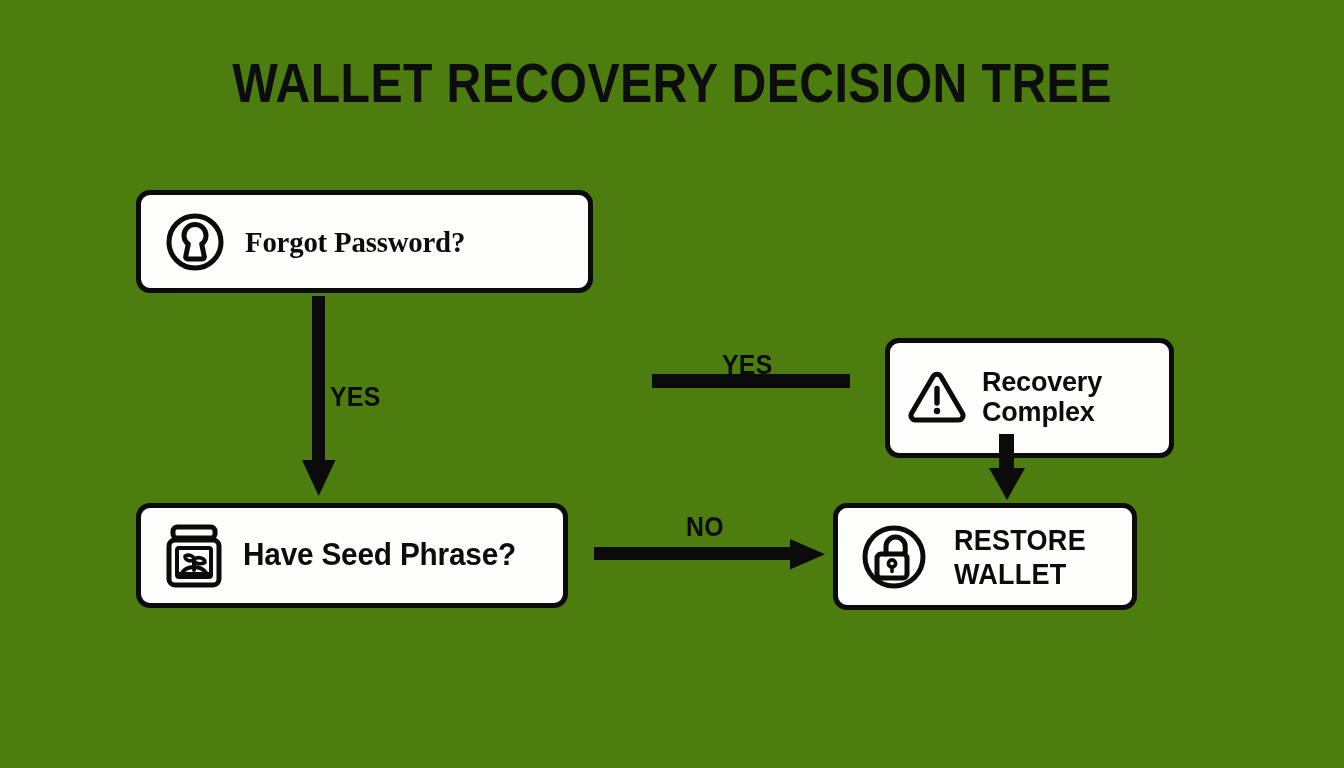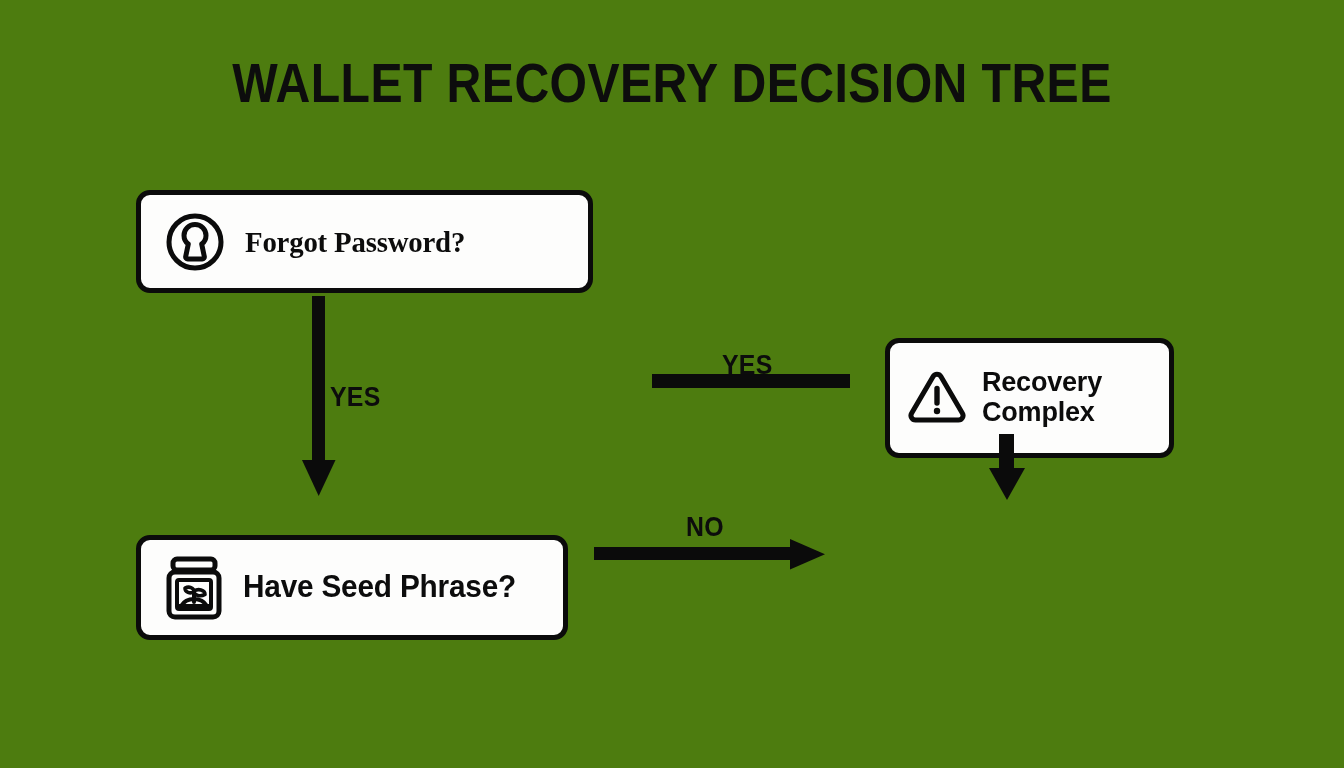--- a/index.html
+++ b/index.html
@@ -74,21 +74,20 @@
     transform-origin: left center;
   }
 
   
   #node-seed-phrase {
     left: 136px;
     top: 503px;
     width: 432px;
     height: 105px;
     padding-left: 22px;
-    margin-top: 32px;
   }
   #node-seed-phrase .label {
     font-size: 31px;
     letter-spacing: -0.2px;
     transform: scaleX(0.96);
     transform-origin: left center;
   }
 
   
   #node-recovery-complex {
@@ -240,20 +239,36 @@
       <svg width="62" height="58" viewBox="0 0 62 58" aria-hidden="true">
         <path d="M27.1 7.5 5.6 44.2c-1.8 3 .4 6.8 3.9 6.8h43c3.5 0 5.7-3.8 3.9-6.8L34.9 7.5c-1.8-3-6.1-3-7.8 0z" fill="none" stroke="#0b0b0b" stroke-width="5" stroke-linejoin="round"></path>
         <path d="M31 19.5v14.5" fill="none" stroke="#0b0b0b" stroke-width="5.4" stroke-linecap="round"></path>
         <circle cx="31" cy="42" r="3.2" fill="#0b0b0b"></circle>
       </svg>
     </span>
     <span class="label">Recovery
 Complex</span>
   </div>
 
+  <div class="node" id="node-restore-wallet">
+    <span class="icon-wrap">
+      <svg width="72" height="72" viewBox="0 0 72 72" aria-hidden="true">
+        <circle cx="36" cy="36" r="29" fill="none" stroke="#0b0b0b" stroke-width="5"></circle>
+
+        <path d="M28 33V25.5c0-5.2 4.3-9.4 9.6-9.4s9.6 4.2 9.6 9.4v5.6" fill="none" stroke="#0b0b0b" stroke-width="5" stroke-linecap="round"></path>
+
+        <rect x="19" y="33" width="30" height="24" rx="4" fill="none" stroke="#0b0b0b" stroke-width="5"></rect>
+
+        <circle cx="34" cy="42.5" r="3.6" fill="none" stroke="#0b0b0b" stroke-width="3.6"></circle>
+        <path d="M34 45.5v5" fill="none" stroke="#0b0b0b" stroke-width="3.6" stroke-linecap="round"></path>
+      </svg>
+    </span>
+    <span class="label">RESTORE
+WALLET</span>
+  </div>
 
   <div class="connector" id="edge-yes-down">
     <svg width="48" height="204" viewBox="0 0 48 204" aria-hidden="true">
       <rect x="12" y="0" width="13" height="170" fill="#0b0b0b"></rect>
       <path d="M2 164 L35.5 164 L18.7 200 Z" fill="#0b0b0b"></path>
     </svg>
   </div>
   <div id="edge-label-yes-down">YES</div>
 
   <div class="connector" id="edge-no-right">

